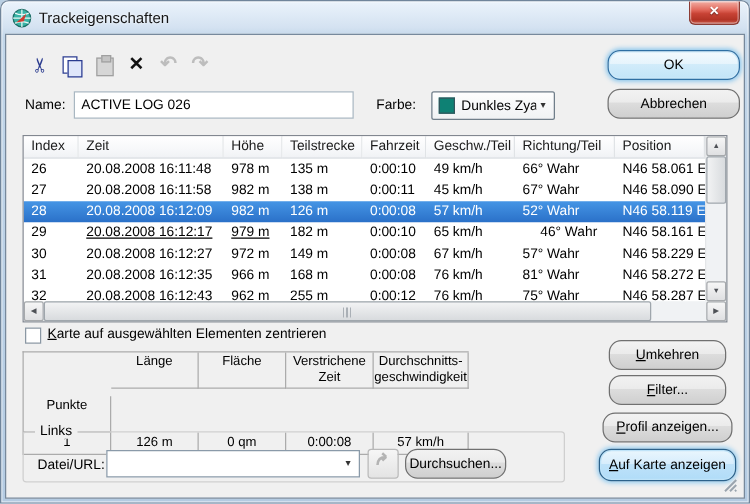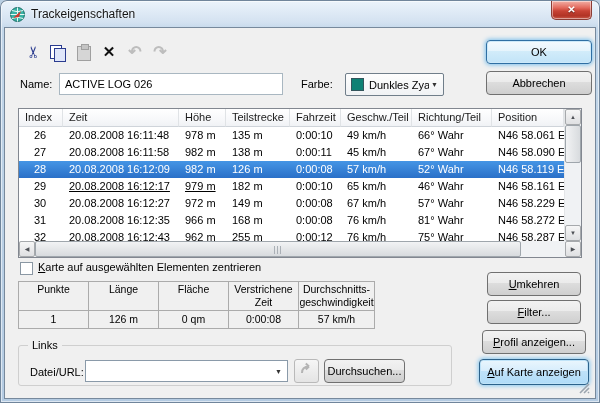--- a/index.html
+++ b/index.html
@@ -35,38 +35,38 @@
        font-family:"Liberation Sans",sans-serif;padding:0 0 0 5px;color:#000;}
   
   .colorcombo{position:absolute;left:345px;top:73px;width:99px;height:23px;box-sizing:border-box;
        border:1px solid #707e8a;border-radius:2px;background:linear-gradient(180deg,#fefefe,#f0f2f4);
        display:flex;align-items:center;overflow:hidden;}
   .swatch{flex:0 0 auto;width:13px;height:13px;margin-left:5px;border:1px solid #33555c;box-sizing:border-box;}
   .combotext{margin-left:5px;font-size:11px;white-space:nowrap;overflow:hidden;flex:1 1 auto;}
   .comboarrow{flex:0 0 auto;font-size:7px;color:#333;margin:0 5px 0 2px;}
   
   .btn{position:absolute;box-sizing:border-box;font-family:"Liberation Sans",sans-serif;font-size:11px;color:#000;
-       border:1px solid #707070;border-radius:4px;padding:0;
+       border:1px solid #707070;border-radius:10px;padding:0;
        background:linear-gradient(180deg,#f2f2f2 0%,#ebebeb 45%,#dddddd 46%,#cfcfcf 100%);}
   .btn.default{border-color:#2f6fa3;box-shadow:0 0 4px 1px #7ec1ec, inset 0 0 0 1px #cde9f9;
        background:linear-gradient(180deg,#f4fafe 0%,#e6f4fc 45%,#d2ecfa 46%,#c2e4f8 100%);}
   .btn.mapbtn{border-color:#2c628b;box-shadow:0 0 4px 1px #86c7f0, inset 0 0 0 1px #bfe3f8;
        background:linear-gradient(180deg,#eaf6fd 0%,#d7edfc 45%,#bfe2f9 46%,#b0dcf8 100%);}
   
   .table{position:absolute;left:18px;top:108px;width:564px;height:150px;box-sizing:border-box;
        border:1px solid #828790;background:#fff;overflow:hidden;}
   .thead{position:absolute;left:0;top:0;height:18px;width:545px;display:flex;overflow:hidden;}
   .th{box-sizing:border-box;height:18px;line-height:17px;padding-left:6px;font-size:11px;color:#1a1a1a;
        background:linear-gradient(180deg,#ffffff,#f7f8fa 60%,#f0f2f5);
        border-right:1px solid #e0e3e6;border-bottom:1px solid #cfd4da;flex:0 0 auto;white-space:nowrap;overflow:hidden;}
   .tbody{position:absolute;left:0;top:18px;width:545px;height:114px;overflow:hidden;}
   .tr{display:flex;height:17px;line-height:17px;white-space:nowrap;background:#fff;}
   .tr.sel{background:linear-gradient(180deg,#4595e5,#2a70c8);color:#fff;}
   .td{box-sizing:border-box;padding-left:6px;font-size:11px;overflow:hidden;flex:0 0 auto;}
-  .td:first-child{padding-left:15px;}
+  .td:first-child{padding-left:6px;}
   
   .vscroll{position:absolute;right:0;top:0;width:17px;height:132px;background:#f0f2f4;border-left:1px solid #e4e6e8;box-sizing:border-box;}
   .hscroll{position:absolute;left:0;top:132px;width:562px;height:16px;background:#f0f2f4;}
   .sbtn{position:absolute;box-sizing:border-box;width:16px;height:16px;border:1px solid #a6a9ac;border-radius:2px;
        background:linear-gradient(180deg,#f6f6f6,#dfe0e2);color:#4e5156;font-size:6px;text-align:center;line-height:14px;}
   .vthumb{position:absolute;left:0;top:16px;width:16px;height:38px;box-sizing:border-box;border:1px solid #9fa6ac;border-radius:2px;
        background:linear-gradient(90deg,#f2f3f4,#d8dbde);}
   .hthumb{position:absolute;left:16px;top:0;width:486px;height:16px;box-sizing:border-box;border:1px solid #9fa6ac;border-radius:2px;
        background:linear-gradient(180deg,#f2f3f4,#d8dbde);}
   .hthumb::after{content:"";position:absolute;left:50%;top:4px;width:9px;height:8px;margin-left:-4px;
@@ -182,21 +182,21 @@
           <div class="td" style="width: 80px;">52° Wahr</div>
           <div class="td" style="width: 72px;">N46 58.119 E10</div>
         </div>
         <div class="tr">
           <div class="td" style="width: 44px;">29</div>
           <div class="td" style="width: 116px; text-decoration: underline;">20.08.2008 16:12:17</div>
           <div class="td" style="width: 47px; text-decoration: underline;">979 m</div>
           <div class="td" style="width: 64px;">182 m</div>
           <div class="td" style="width: 51px;">0:00:10</div>
           <div class="td" style="width: 71px;">65 km/h</div>
-          <div class="td" style="width: 80px;">46° Wahr</div>
+          <div class="td" style="width: 80px; text-align: center;">46° Wahr</div>
           <div class="td" style="width: 72px;">N46 58.161 E10</div>
         </div>
         <div class="tr">
           <div class="td" style="width: 44px;">30</div>
           <div class="td" style="width: 116px;">20.08.2008 16:12:27</div>
           <div class="td" style="width: 47px;">972 m</div>
           <div class="td" style="width: 64px;">149 m</div>
           <div class="td" style="width: 51px;">0:00:08</div>
           <div class="td" style="width: 71px;">67 km/h</div>
           <div class="td" style="width: 80px;">57° Wahr</div>
@@ -237,21 +237,21 @@
       <div class="sbtn" style="left:546px;top:0">
         <span>▶</span></div>
     </div>
   </div>
 
   <span class="cb"></span>
   <span class="lbl" style="left:38px;top:261px"><u>K</u>arte auf ausgewählten Elementen zentrieren</span>
 
   <div class="sumtable">
     <div class="sumrow">
-        <div class="sumcell sumhead" style="width: 70px;">Punkte</div>
+        <div class="sumcell sumhead" style="width: 70px; margin-top: 35px;">Punkte</div>
         <div class="sumcell sumhead" style="width: 70px;">Länge</div>
         <div class="sumcell sumhead" style="width: 70px;">Fläche</div>
         <div class="sumcell sumhead" style="width: 70px;">Verstrichene
 Zeit</div>
         <div class="sumcell sumhead" style="width: 76px;">Durchschnitts-
 geschwindigkeit</div>
       </div>
     <div class="sumrow">
         <div class="sumcell sumval" style="width: 70px;">1</div>
         <div class="sumcell sumval" style="width: 70px;">126 m</div>

